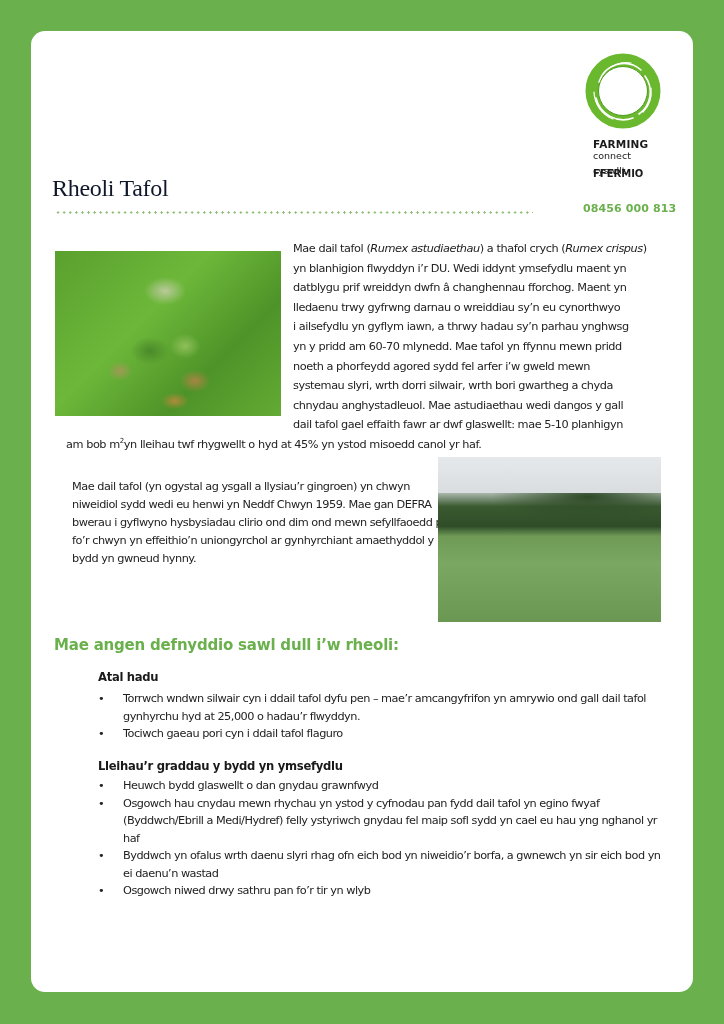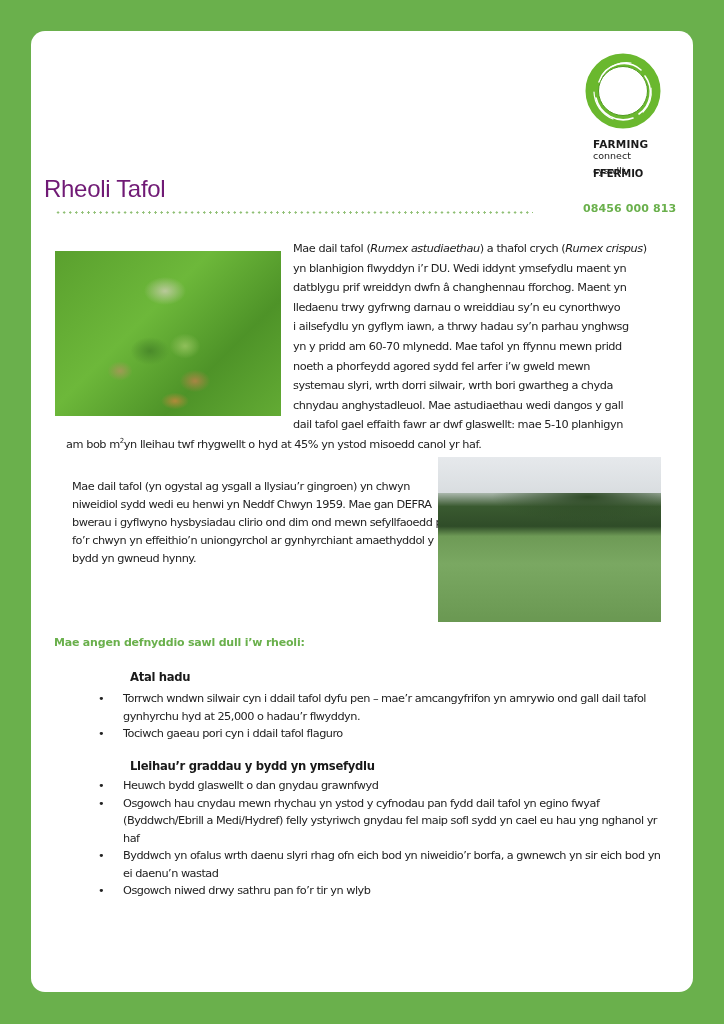--- a/index.html
+++ b/index.html
@@ -21,22 +21,22 @@
   }
   .brand-1 { top:86px; font-size:10.5px; font-weight:bold; letter-spacing:0.2px; }
   .brand-2 { top:98px; font-size:9.5px; }
   .brand-3 { top:113px; font-size:9.5px; }
   .brand-4 { top:116px; font-size:10px; font-weight:bold; }
   .phone {
     position:absolute; left:583px; top:202px; font-size:11px; font-weight:bold;
     color:#6ab04c; letter-spacing:0.1px;
   }
   .title {
-    position:absolute; left:44px; top:175px; font-size:24px; color:#701a75;
-    font-family:Liberation Sans, sans-serif; letter-spacing:-0.3px;
+    position:absolute; left:52px; top:175px; font-size:24px; color:#0f172a;
+    font-family:Liberation Serif, serif; letter-spacing:-0.3px;
   }
   .dots {
     position:absolute; left:55px; top:211px; width:478px; height:3px;
     background-image: radial-gradient(circle, #8fbf74 1px, transparent 1.2px);
     background-size:6.1px 3px; background-repeat:repeat-x;
   }
   .photo1 {
     position:absolute; left:55px; top:251px; width:226px; height:165px;
     background:
       radial-gradient(ellipse 28px 20px at 95px 100px, #4a8a2a 0%, transparent 70%),
@@ -52,23 +52,23 @@
     background:
       linear-gradient(180deg, #e6e9ec 0%, #d9dde0 22%, transparent 22%),
       radial-gradient(ellipse 120px 30px at 150px 40px, #2e4a26 0%, transparent 80%),
       linear-gradient(180deg, #e6e9ec 0%, #dfe3e6 18%, #3a5a30 30%, #2f4c28 42%, #6e9a56 48%, #7aa862 65%, #6a9852 100%);
   }
   .text { position:absolute; font-size:11.3px; line-height:19.6px; color:#222; font-family:"DejaVu Sans", sans-serif; letter-spacing:-0.45px; }
   .p1 { left:293px; top:239px; width:372px; }
   .p1-last { left:66px; top:435px; width:520px; }
   .p2 { left:72px; top:478px; width:384px; line-height:17.9px; letter-spacing:-0.5px; }
   .section-heading {
-    position:absolute; left:54px; top:636px; font-size:11px; font-weight:bold; color:#6ab04c; letter-spacing:-0.2px;
+    position:absolute; left:54px; top:636px; font-size:15px; font-weight:bold; color:#6ab04c; letter-spacing:-0.2px;
   }
-  .sub { position:absolute; left:98px; font-size:11.6px; font-weight:bold; color:#1a1a1a; letter-spacing:-0.3px;margin-left:32px; }
+  .sub { position:absolute; left:98px; font-size:11.6px; font-weight:bold; color:#1a1a1a; letter-spacing:-0.3px; }
   .sub1 { top:670px; }
   .sub2 { top:759px; }
   ul.list { position:absolute; margin:0; padding:0; list-style:none; left:98px; width:570px; }
   ul.list li { position:relative; padding-left:25px; font-size:11.3px; line-height:17.5px; color:#222; letter-spacing:-0.5px; }
   ul.list li .bullet { position:absolute; left:0; top:0; }
   .list1 { top:690px; }
   .list2 { top:777px; }
   sup { font-size:7px; line-height:0; vertical-align:super; }
   i { font-style:italic; }
 </style>

